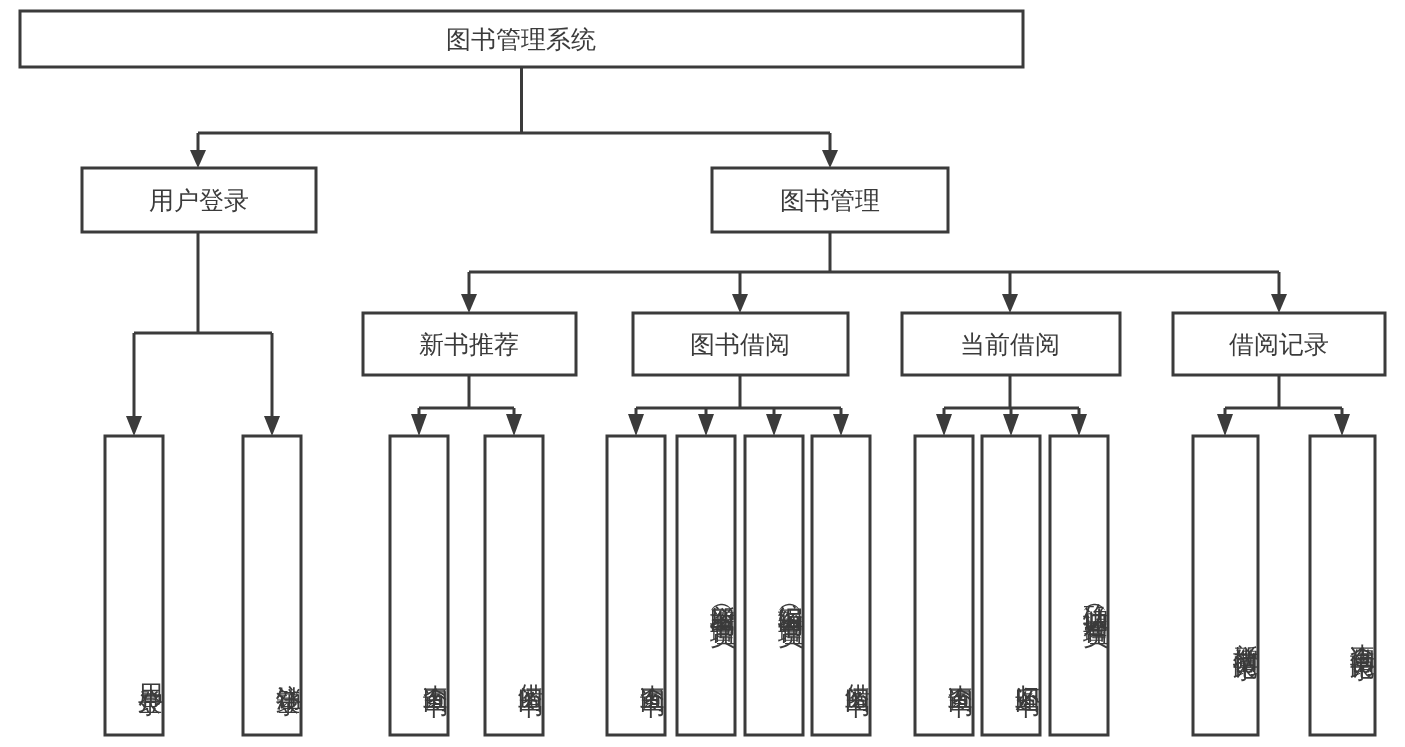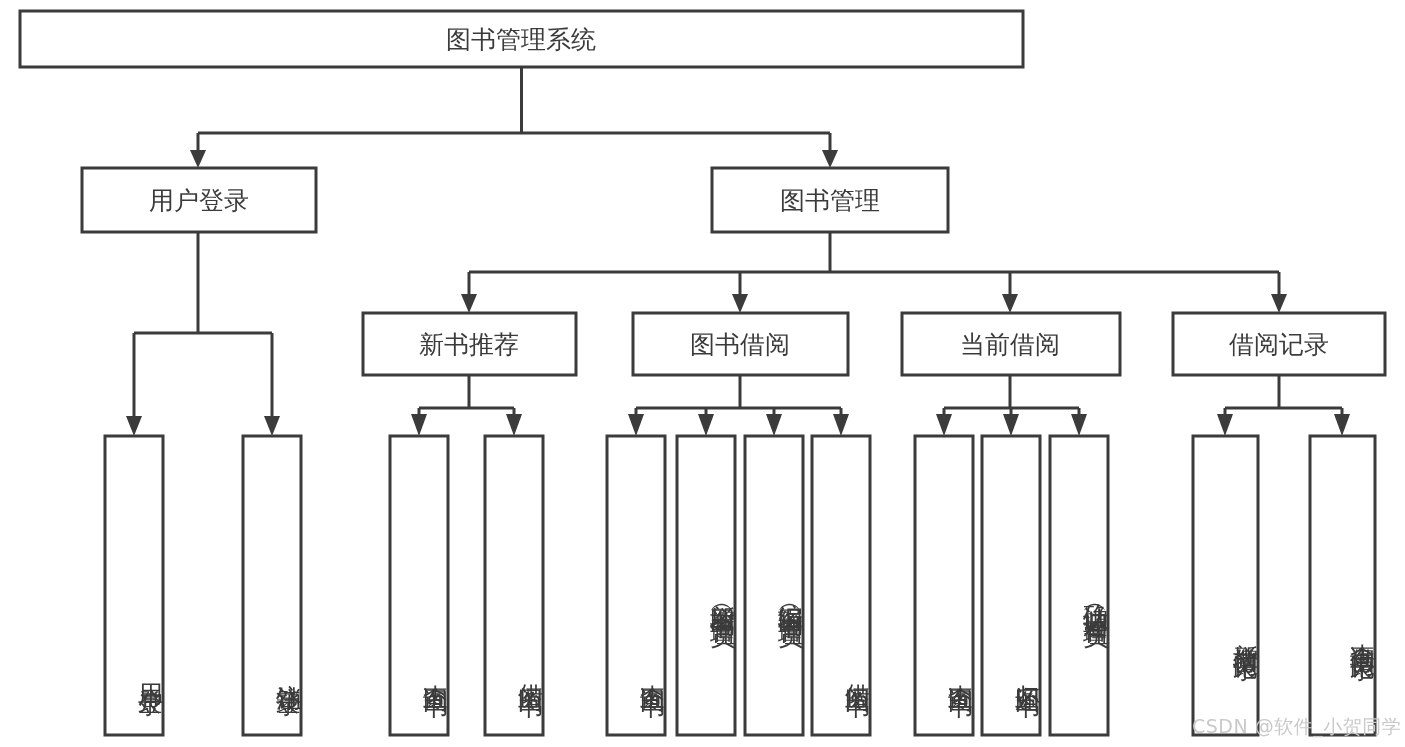--- a/index.html
+++ b/index.html
@@ -227,15 +227,14 @@
   <div class="leaf-label" style="left:745px; top:436px; width:58px; height:299px; padding-top:12px;">编辑图书（管理员）</div>
   <div class="leaf-label" style="left:812px; top:436px; width:58px; height:299px; padding-top:84px;">借阅图书</div>
 
   <div class="leaf-label" style="left:915px; top:436px; width:58px; height:299px; padding-top:84px;">查询图书</div>
   <div class="leaf-label" style="left:982px; top:436px; width:58px; height:299px; padding-top:84px;">归还图书</div>
   <div class="leaf-label" style="left:1050px; top:436px; width:58px; height:299px; padding-top:12px;">确认归还（管理员）</div>
 
   <div class="leaf-label" style="left:1193px; top:436px; width:65px; height:299px; padding-top:46px;">新增借阅记录</div>
   <div class="leaf-label" style="left:1310px; top:436px; width:65px; height:299px; padding-top:46px;">查询借阅记录</div>
 
-  <div class="watermark" style="left:1192px; top:714px;">CSDN @软件_小贺同学</div>
 
 </div>
 
 </body></html>

